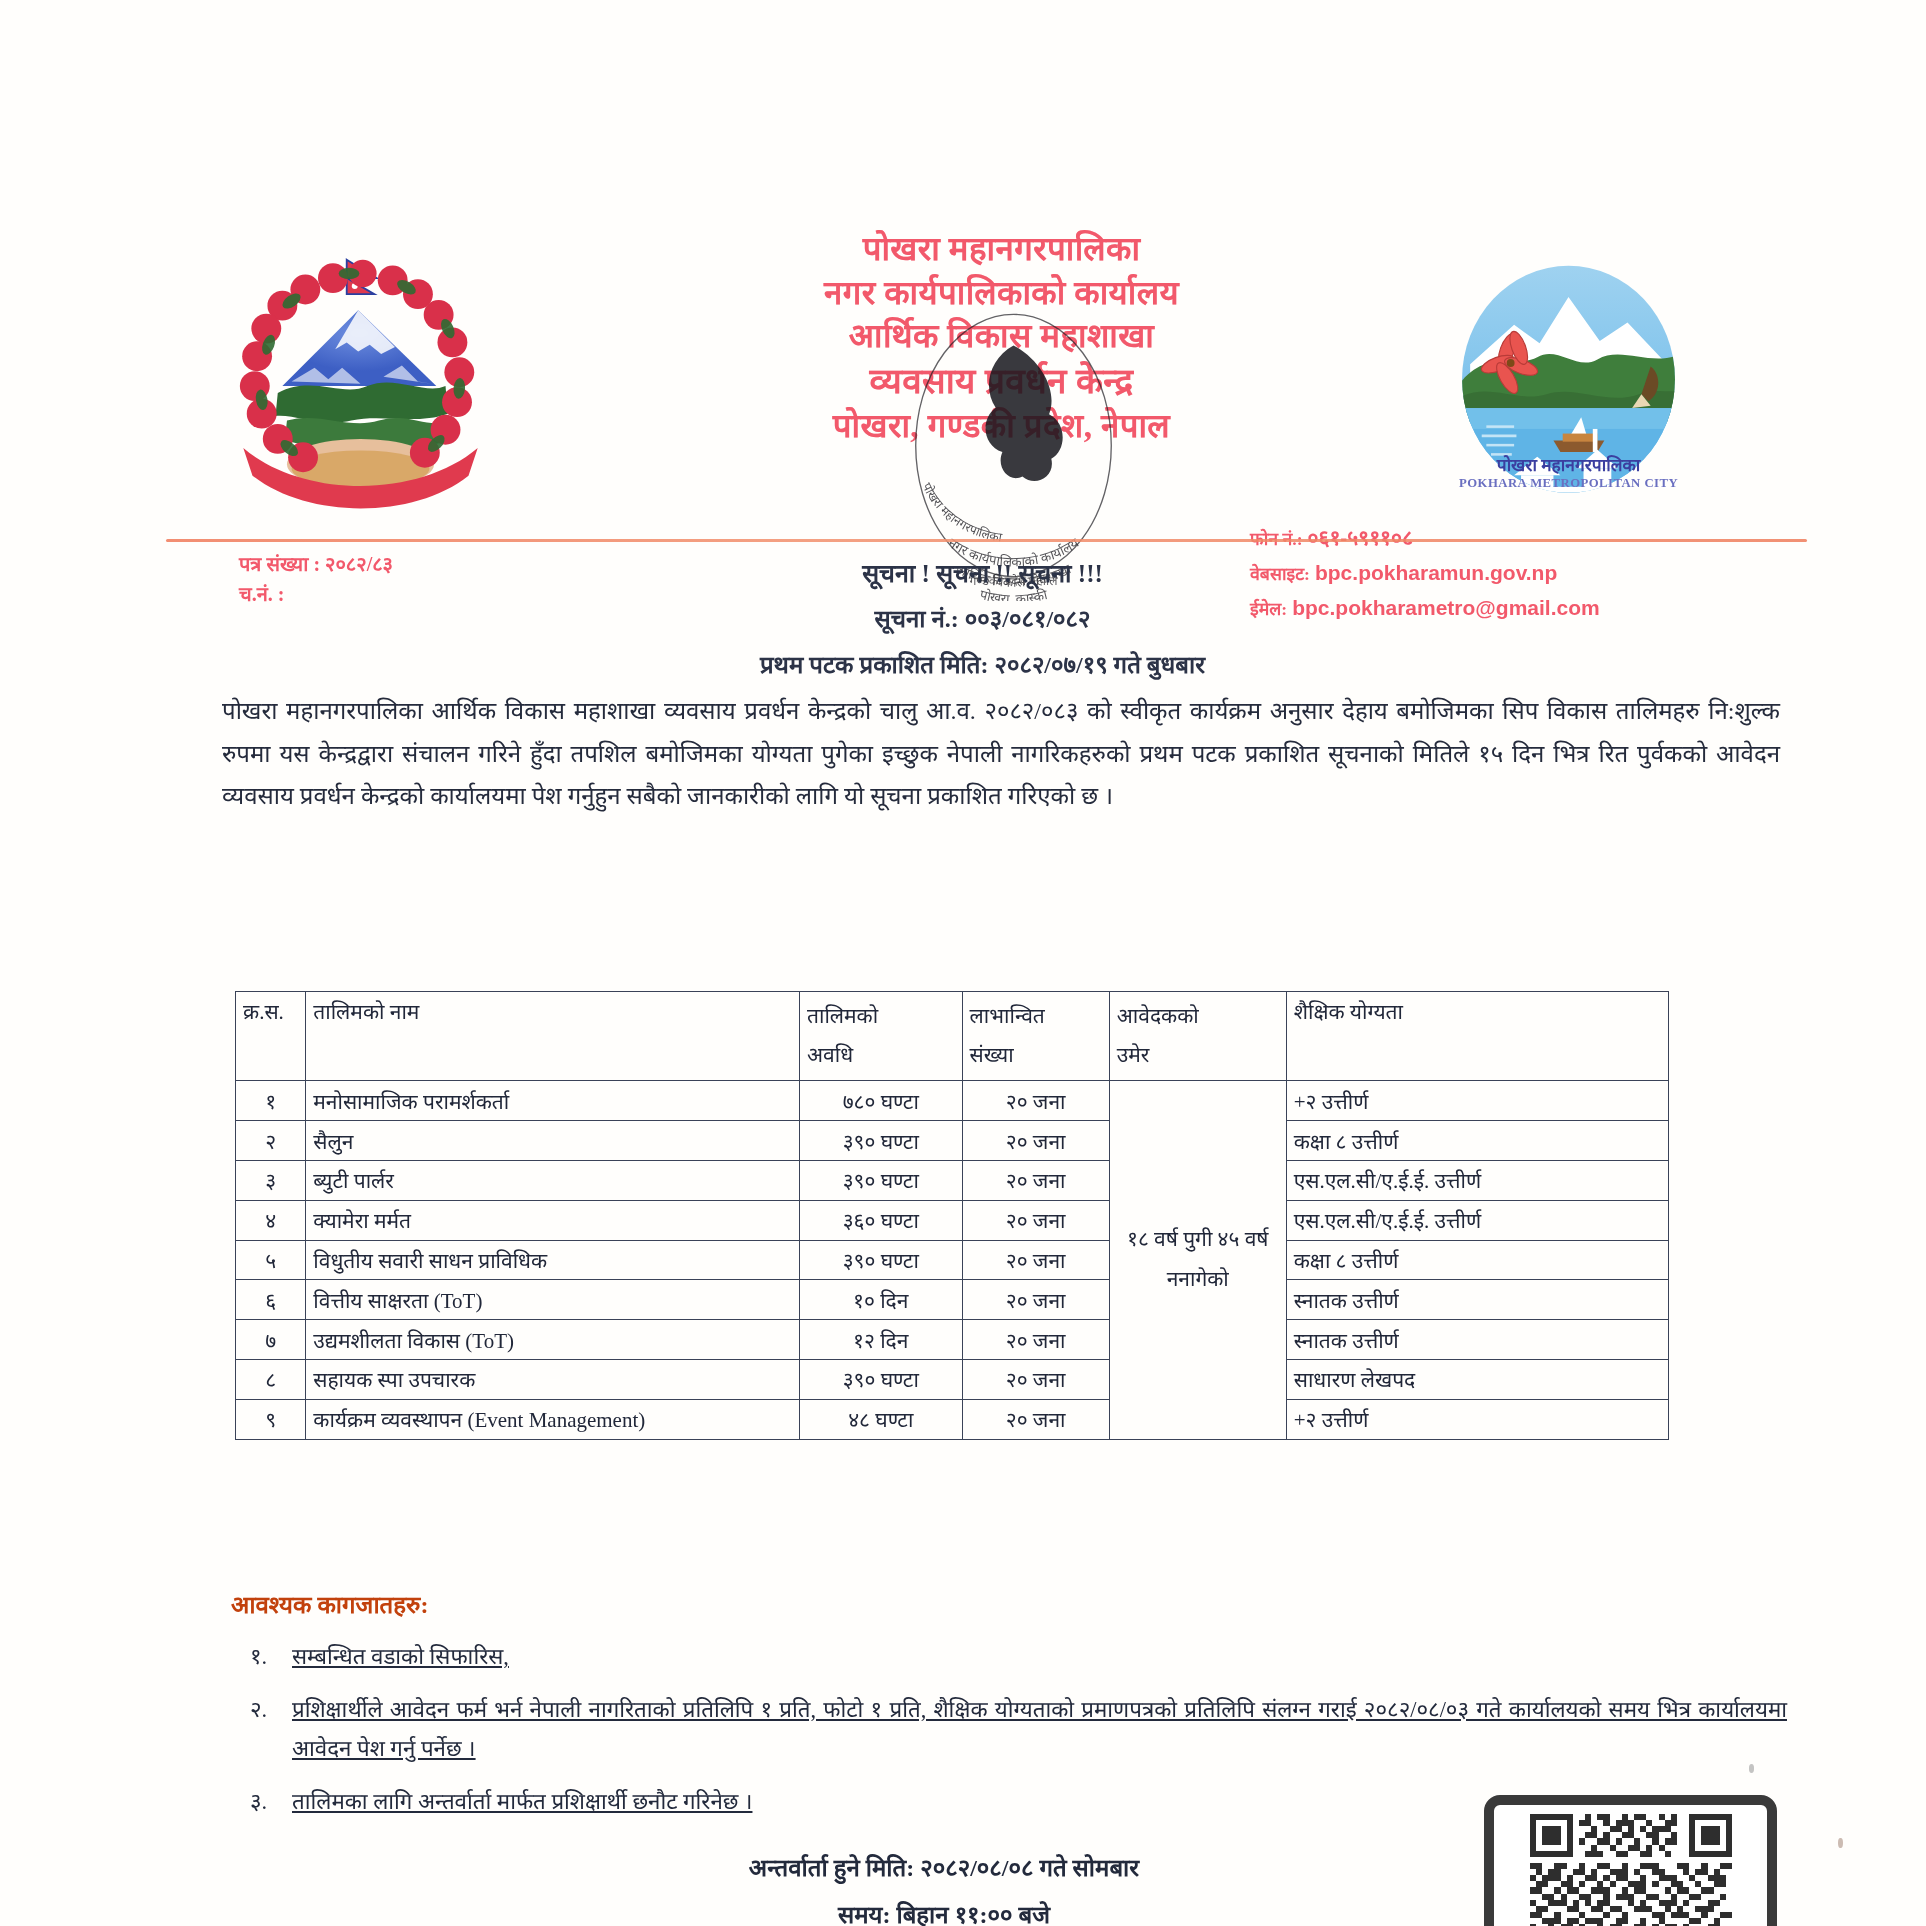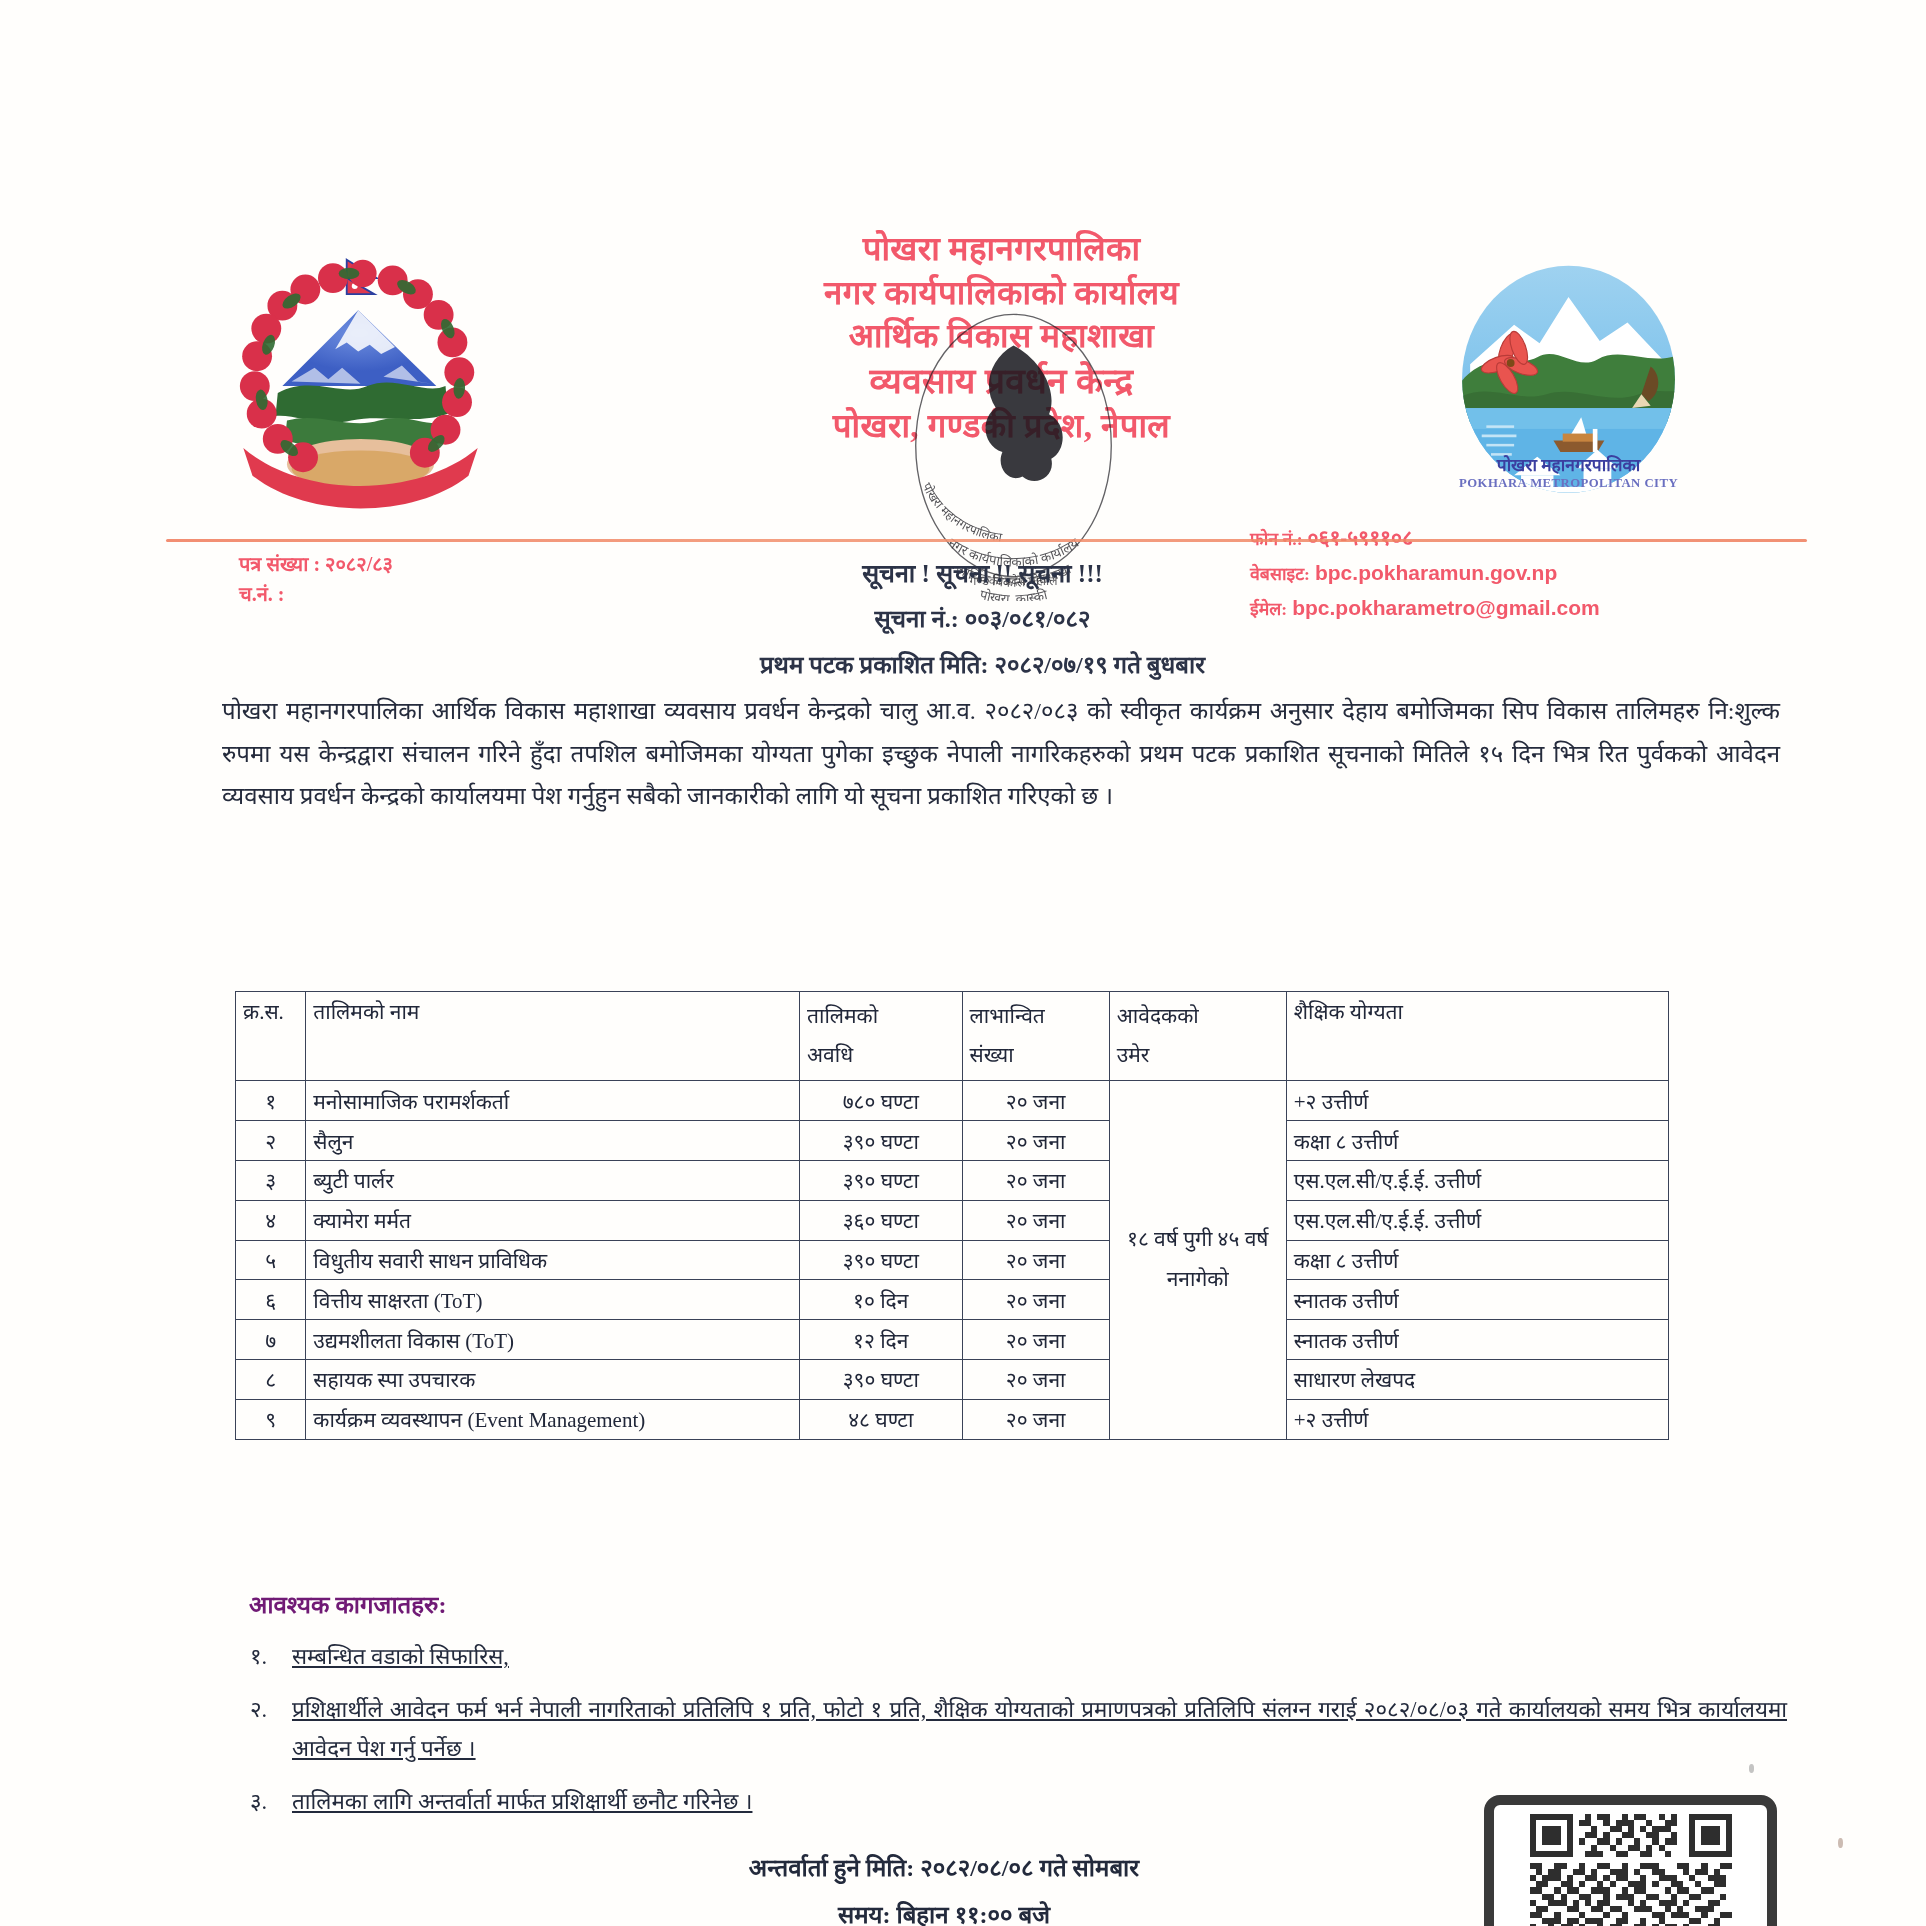--- a/index.html
+++ b/index.html
@@ -94,21 +94,21 @@
   .c-name{width:547px;}
   .c-dur{width:162px;text-align:center;}
   .c-ben{width:143px;text-align:center;}
   .c-age{width:177px;text-align:center;}
   .c-edu{width:420px;}
   .th-two{line-height:1.85;}
   .age-cell{text-align:center;font-size:21px;line-height:1.9;}
 
   
   .docs-head{
-    position:absolute;left:249px;top:1587px;font-size:24px;font-weight:700;color:#701a75;
+    position:absolute;left:231px;top:1587px;font-size:24px;font-weight:700;color:#c2410c;
   }
   .docs-list{
     position:absolute;left:250px;top:1637px;width:1537px;
     font-size:22.3px;line-height:1.78;color:#232a3c;
   }
   .docs-list .li{display:flex;margin-bottom:13px;}
   .docs-list .num{width:42px;flex:0 0 42px;}
   .docs-list .txt{flex:1;text-align:justify;text-decoration:underline;}
 
   .centered-lines{

